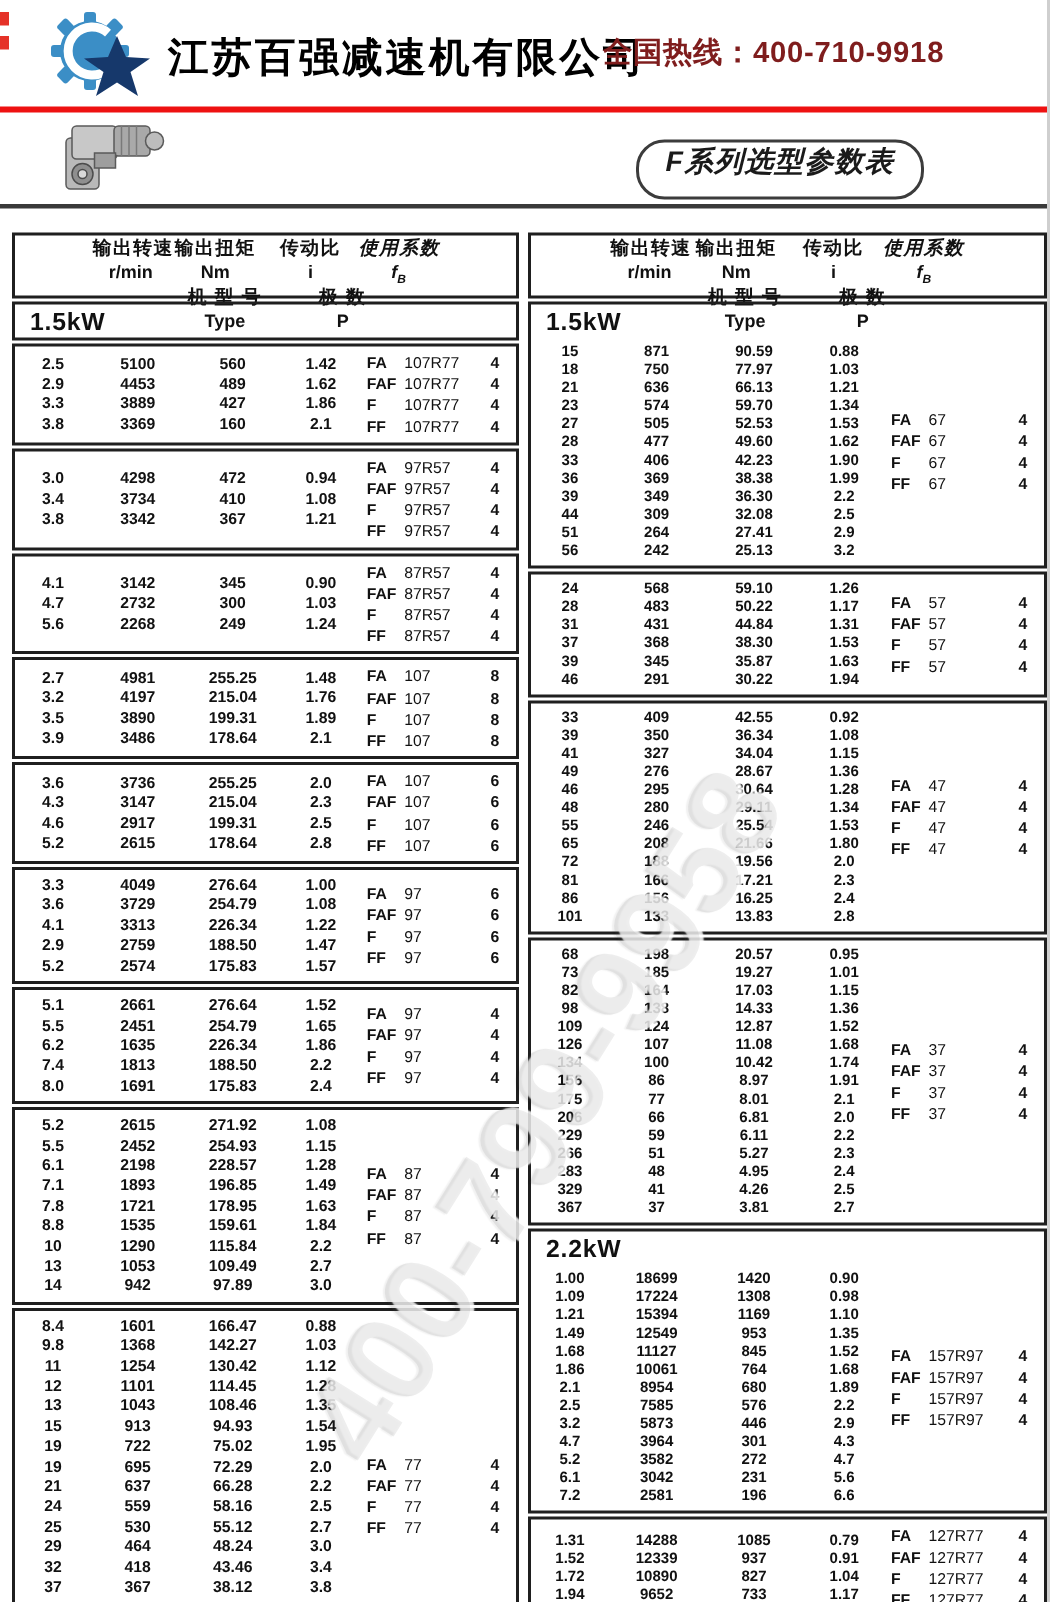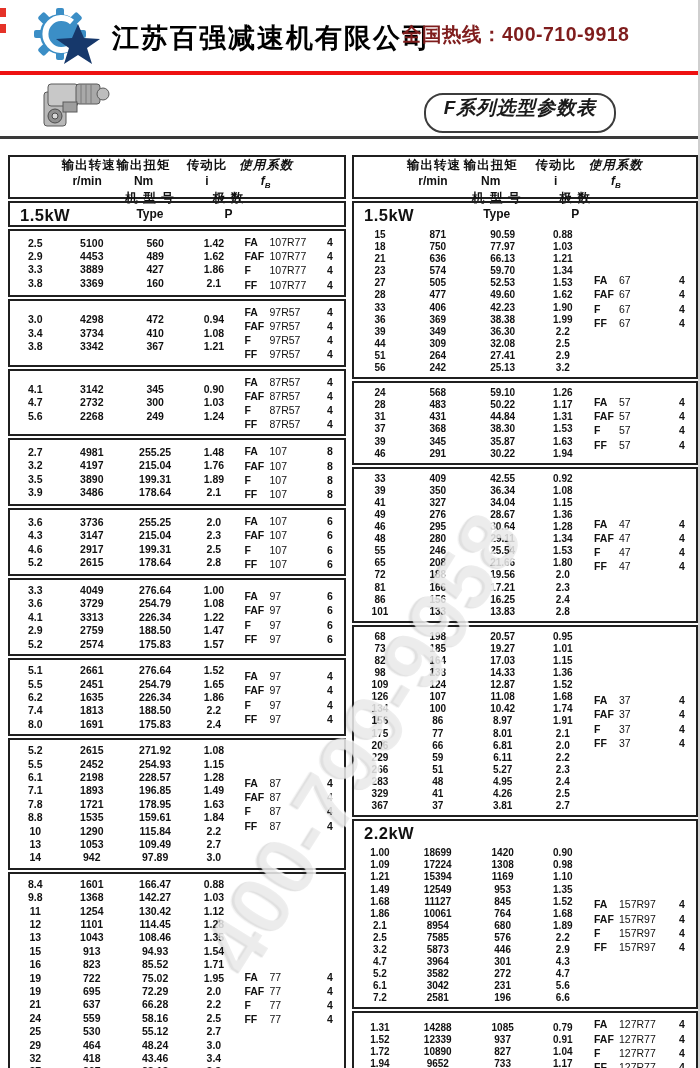--- a/index.html
+++ b/index.html
@@ -688,26 +688,20 @@
               <span class="ncell nc2">108.46</span>
               <span class="ncell nc3">1.35</span>
             </div>
             <div class="nrow">
               <span class="ncell nc0">15</span>
               <span class="ncell nc1">913</span>
               <span class="ncell nc2">94.93</span>
               <span class="ncell nc3">1.54</span>
             </div>
             <div class="nrow">
-              <span class="ncell nc0">16</span>
-              <span class="ncell nc1">823</span>
-              <span class="ncell nc2">85.52</span>
-              <span class="ncell nc3">1.71</span>
-            </div>
-            <div class="nrow">
               <span class="ncell nc0">19</span>
               <span class="ncell nc1">722</span>
               <span class="ncell nc2">75.02</span>
               <span class="ncell nc3">1.95</span>
             </div>
             <div class="nrow">
               <span class="ncell nc0">19</span>
               <span class="ncell nc1">695</span>
               <span class="ncell nc2">72.29</span>
               <span class="ncell nc3">2.0</span>

